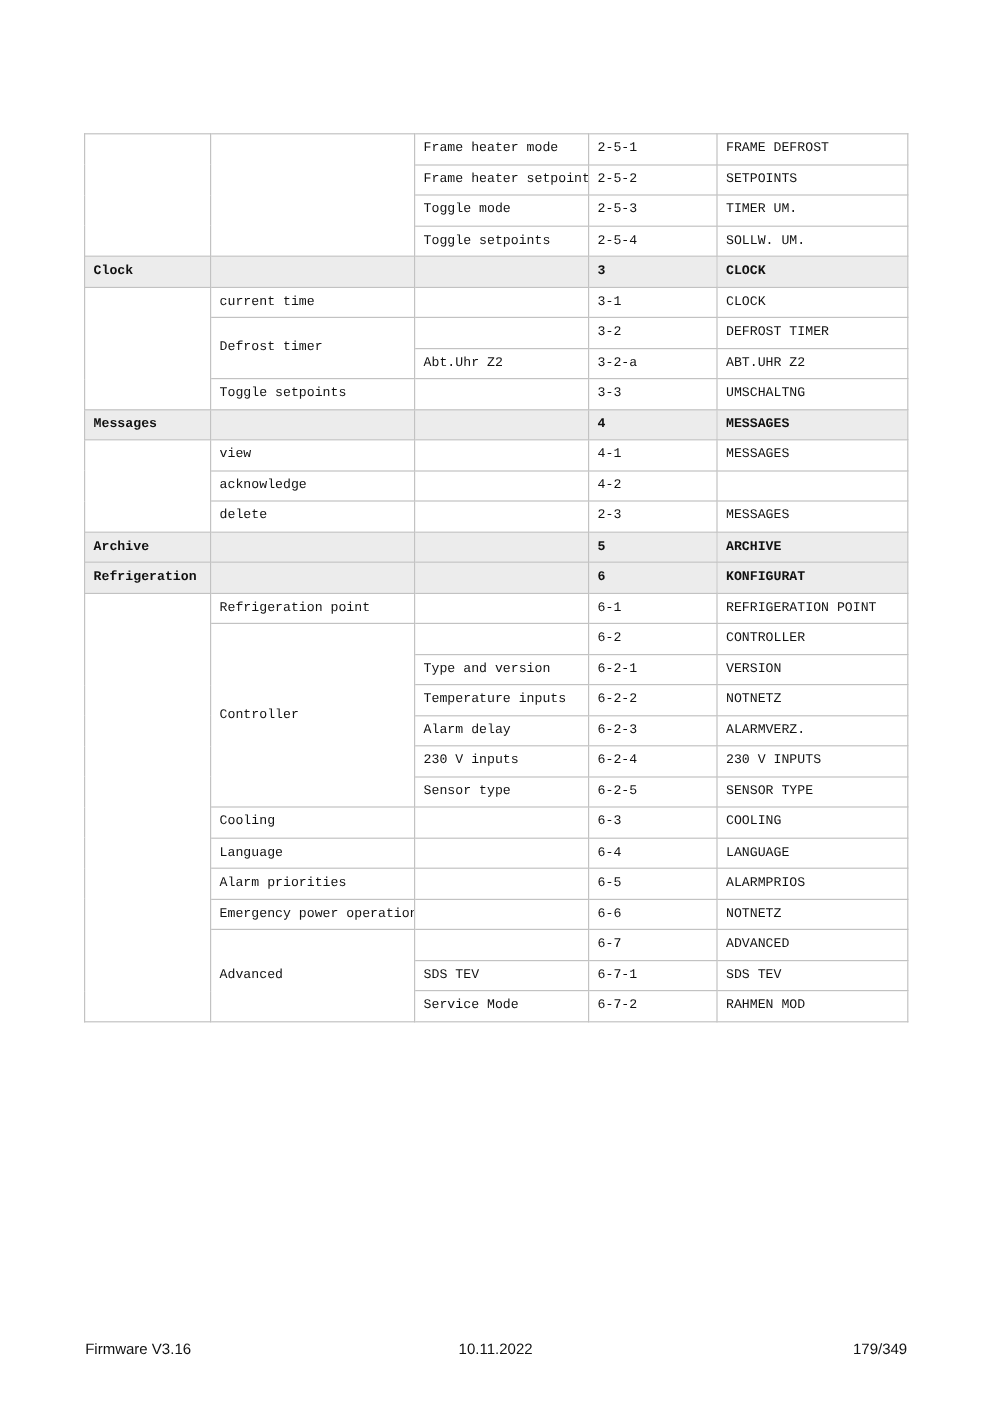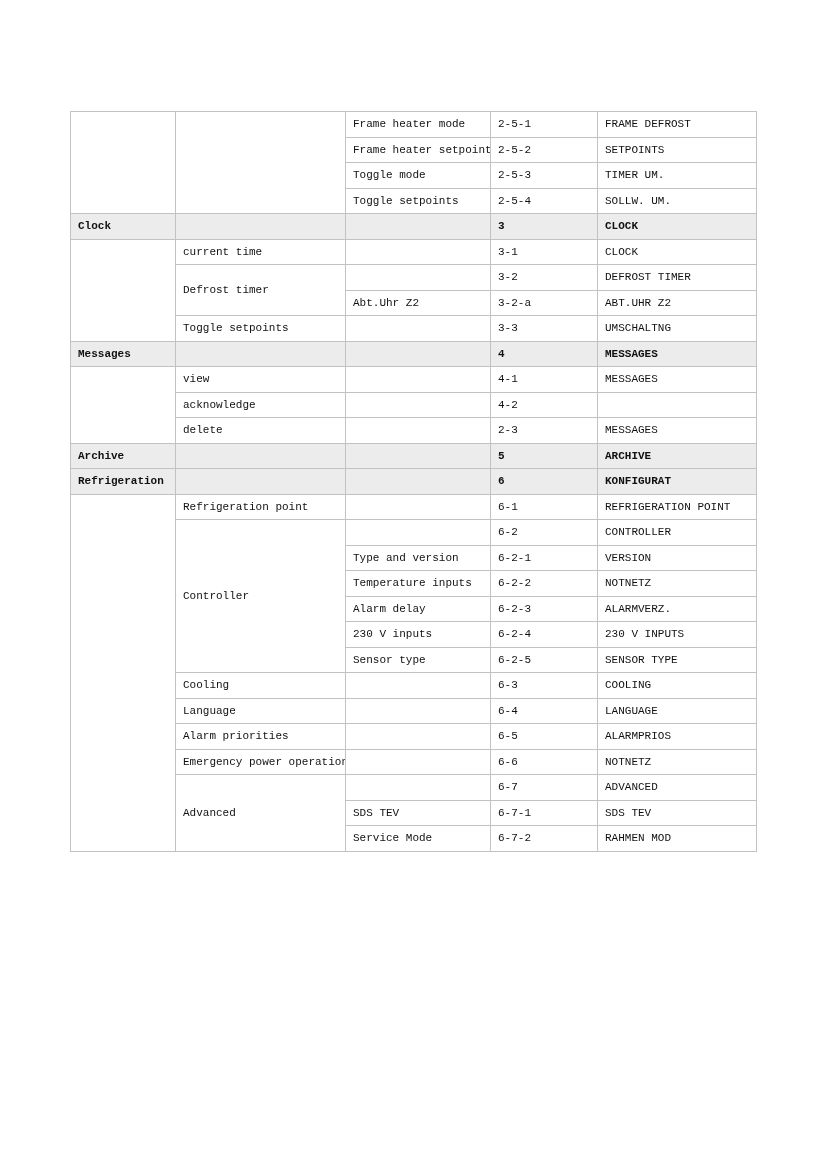--- a/index.html
+++ b/index.html
@@ -214,14 +214,19 @@
       </tr>
       <tr>
         <td>Service Mode</td>
         <td>6-7-2</td>
         <td>RAHMEN MOD</td>
       </tr>
 
     </tbody>
   </table>
 
+  <div class="footer">
+    <span class="f-left">Firmware V3.16</span>
+    <span class="f-center">10.11.2022</span>
+    <span class="f-right">179/349</span>
+  </div>
 
 </div>
 
 </body></html>

